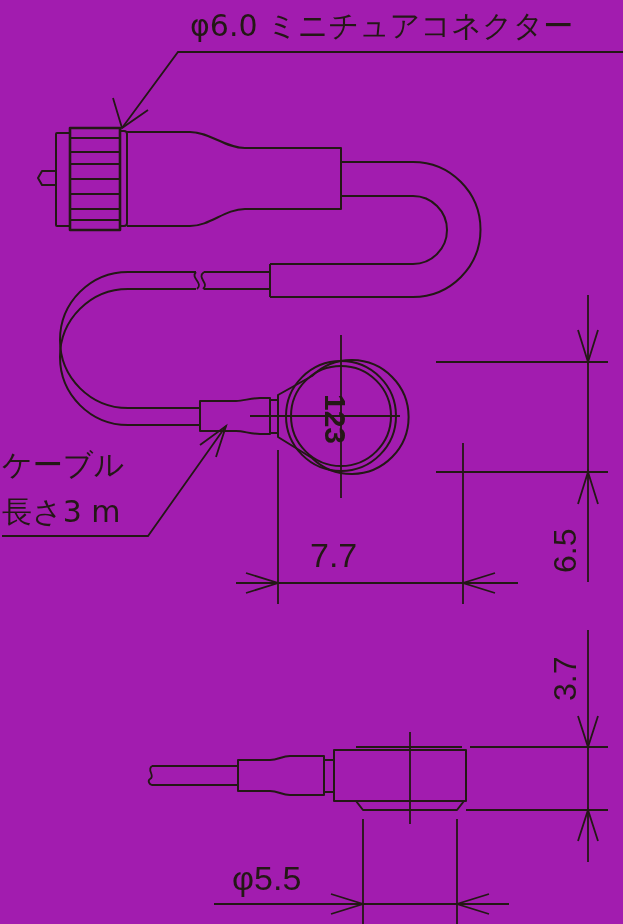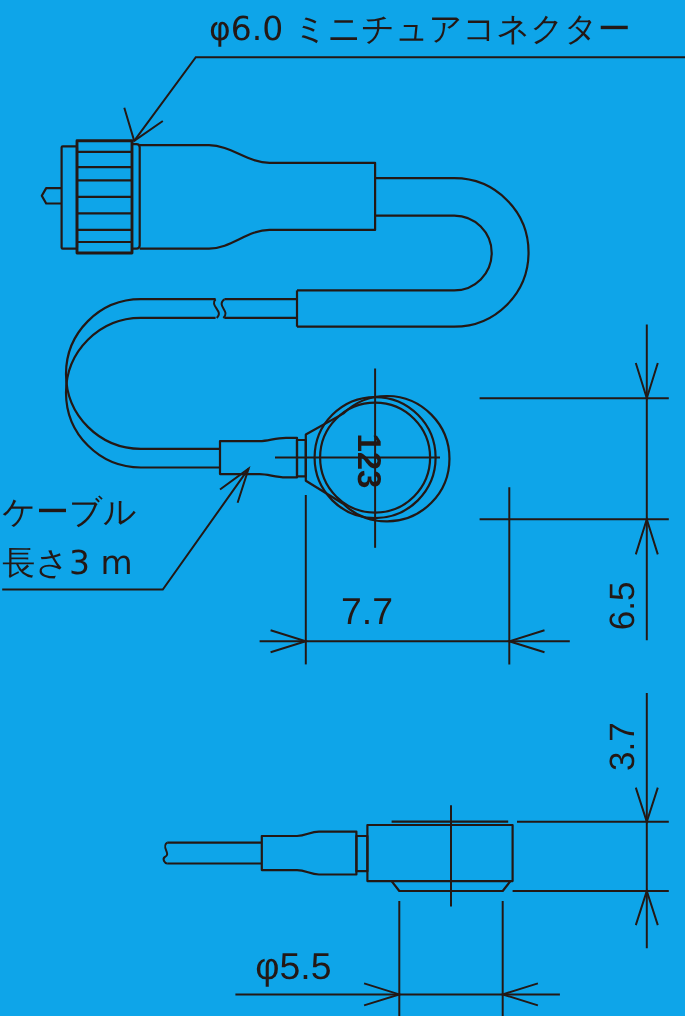--- a/index.html
+++ b/index.html
@@ -1,16 +1,16 @@
 <!DOCTYPE html>
 <html><head>
   <meta charset="utf-8">
   <style>
     html, body { margin: 0; padding: 0; background: #ffffff; }
-    .canvas { position: relative; width: 623px; height: 924px; overflow: hidden; background: #0ea5e9; }
+    .canvas { position: relative; width: 623px; height: 924px; overflow: hidden; background: #a21caf; }
     svg { position: absolute; left: 0; top: 0; }
     .ln { stroke: #231815; stroke-width: 2; fill: none; stroke-linejoin: round; stroke-linecap: butt; }
     .thin { stroke: #231815; stroke-width: 1.8; fill: none; }
     .lbl { font-family: "Liberation Sans", "DejaVu Sans", sans-serif; fill: #231815; }
     .jp { font-family: "DejaVu Sans", "Liberation Sans", sans-serif; fill: #231815; }
   </style>
 </head>
 <body>
 
 <div class="canvas">

